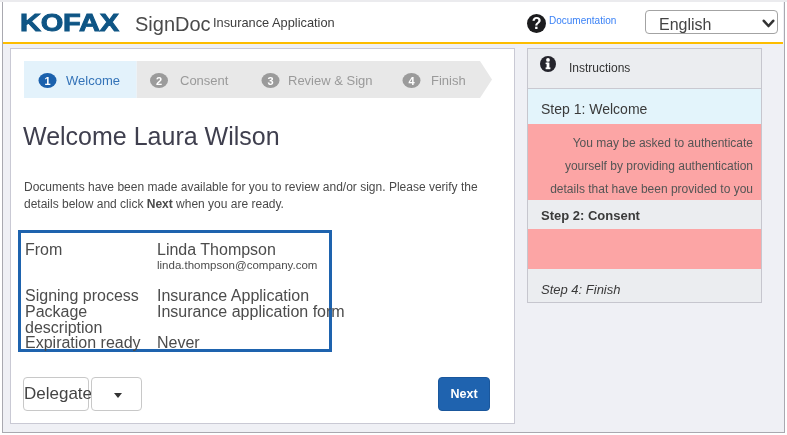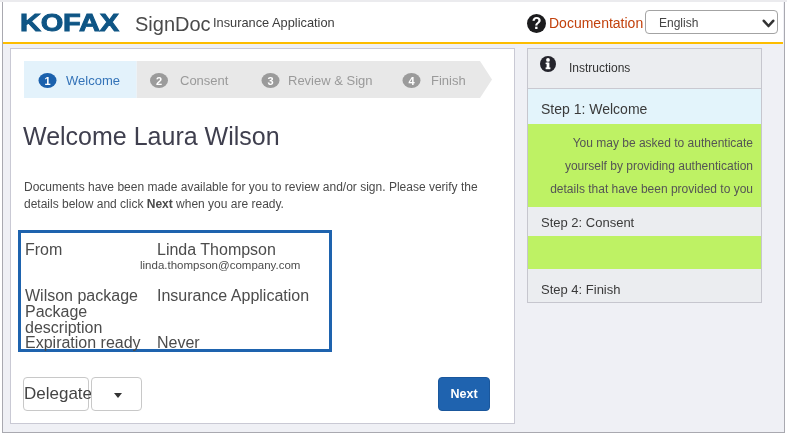--- a/index.html
+++ b/index.html
@@ -6,47 +6,47 @@
 html,body { width:787px; height:435px; background:#fff; font-family:"Liberation Sans",sans-serif; overflow:hidden; }
 #stage { position:relative; width:787px; height:435px; }
 .abs { position:absolute; }
 
 #frame { left:2px; top:-2px; width:783px; height:435px; background:#eff0f5; border:1px solid #a9a9b0; border-top:none; }
 
 #header { left:3px; top:0; width:780px; height:44px; background:#fff; border-bottom:2px solid #fdbd00; }
 #logo { left:20px; top:9px; font-size:29px; font-weight:bold; color:#0f5585; letter-spacing:-0.2px; -webkit-text-stroke:1.1px #0f5585; transform:scaleY(0.85); transform-origin:top left; }
 #signdoc { left:135px; top:13px; font-size:20px; color:#4a4a4a; }
 #apptitle { left:213px; top:15px; font-size:12.8px; color:#3c3c3c; }
-#doctext { left:549px; top:15px; font-size:14px; color:#c2410c;text-align:right; }
+#doctext { left:549px; top:15px; font-size:10px; color:#3b82f6;text-align:right; }
 #langsel { left:645px; top:10px; width:133px; height:24px; background:#fff; border:1px solid #a3a3a3; border-radius:4px; }
-#langsel span { position:absolute; left:13px; top:5px; font-size:12px; color:#444; }
+#langsel span { position:absolute; left:13px; top:5px; font-size:16px; color:#444; }
 
 #card { left:10px; top:48px; width:505px; height:376px; background:#fff; border:1px solid #c9c9d4; }
 #h1 { left:23px; top:121.5px; font-size:25px; color:#3f3f4e; }
 #para { left:24px; top:178.5px; width:460px; font-size:12px; line-height:17.5px; color:#4a4a4a; }
 
 #dtable { left:18px; top:230px; width:314px; height:122px; border:3px solid #1e63ae; }
 .tl { position:absolute; font-size:16px; color:#4c4c4c; white-space:nowrap; }
 
 .btn { position:absolute; background:#fff; border:1px solid #c8c8c8; border-radius:4px; font-size:17px; color:#444; text-align:center; }
 #bdel { left:23px; top:377px; width:66px; height:34px; line-height:32px; }
 #bcaret { left:91px; top:377px; width:51px; height:34px; }
 #bcaret i { position:absolute; left:21.5px; top:15px; width:0; height:0; border-left:4.5px solid transparent; border-right:4.5px solid transparent; border-top:5px solid #333; }
 #bnext { left:438px; top:377px; width:52px; height:34px; background:#1f63af; border:1px solid #1a579c; border-radius:4px; color:#fff; font-weight:bold; font-size:12.5px; text-align:center; line-height:32px; }
 
-#sb { left:527px; top:48px; width:235px; height:255px; background:#bef264; border:1px solid #c6c6ce; }
+#sb { left:527px; top:48px; width:235px; height:255px; background:#fca5a5; border:1px solid #c6c6ce; }
 #sbhead { position:absolute; left:0; top:0; width:100%; height:40px; background:#ebedf0; border-bottom:1px solid #c9c9d1; }
 #sbhead span { position:absolute; left:41px; top:12px; font-size:12px; color:#333; }
 .steprow { position:absolute; left:0; width:100%; font-size:13px; color:#3a3a3a; }
 #srow1 { top:40px; height:34.5px; background:#e3f4fb; }
 #srow1 span { position:absolute; left:13px; top:12px; font-size:14px; }
 #sbody { position:absolute; left:13px; top:83px; width:212px; font-size:12px; line-height:23px; color:#555;text-align:right; }
-#srow2 { top:158px; height:29px; background:#ebedf0; }
+#srow2 { top:151px; height:29px; background:#ebedf0;font-weight:bold; }
 #srow3 { top:193.5px; height:29px; background:#ebedf0;margin-top:26px; }
-#srow4 { top:224.5px; height:28.5px; background:#ebedf0; }
+#srow4 { top:224.5px; height:28.5px; background:#ebedf0;font-style:italic; }
 .steprow .lbl { position:absolute; left:13px; top:8px; }
 </style>
 </head>
 <body>
 <div id="stage">
   <div class="abs" id="frame"></div>
   <div class="abs" style="left:0;top:0;width:787px;height:2px;background:#ebebee;z-index:5"></div>
   <div class="abs" id="header"></div>
   <div class="abs" id="logo">KOFAX</div>
   <div class="abs" id="signdoc">SignDoc</div>
@@ -79,24 +79,25 @@
     <text x="264" y="24" font-size="13" fill="#9a9a9a">Review &amp; Sign</text>
     <ellipse cx="387.5" cy="19.5" rx="9" ry="7.5" fill="#9b9b9b"></ellipse>
     <text x="387.5" y="23.5" text-anchor="middle" font-size="11" font-weight="bold" fill="#fff">4</text>
     <text x="407" y="24" font-size="13" fill="#9a9a9a">Finish</text>
   </svg>
   <div class="abs" id="para">Documents have been made available for you to review and/or sign. Please verify the details below and click <b>Next</b> when you are ready.</div>
   <div class="abs" id="h1">Welcome Laura Wilson</div>
   <div class="abs" id="dtable"></div>
   <div class="tl" style="left:25px;top:241px">From</div>
   <div class="tl" style="left:157px;top:241px">Linda Thompson</div>
-  <div class="tl" style="left:140px;top:258.5px;font-size:11.5px">linda.thompson@company.com</div>
-  <div class="tl" style="left:25px;top:287px">Wilson package</div>
+  <div class="tl" style="left:157px;top:258.5px;font-size:11.5px">linda.thompson@company.com</div>
+  <div class="tl" style="left:25px;top:287px">Signing process</div>
   <div class="tl" style="left:157px;top:287px">Insurance Application</div>
   <div class="tl" style="left:25px;top:303px">Package</div>
+  <div class="tl" style="left:157px;top:303px">Insurance application form</div>
   <div class="tl" style="left:25px;top:319px">description</div>
   <div class="tl" style="left:25px;top:334px">Expiration ready</div>
   <div class="tl" style="left:157px;top:334px">Never</div>
   <div class="btn" id="bdel">Delegate</div>
   <div class="btn" id="bcaret">
       <i></i>
     </div>
   <div class="abs" id="bnext">Next</div>
 
   <div class="abs" id="sb">

